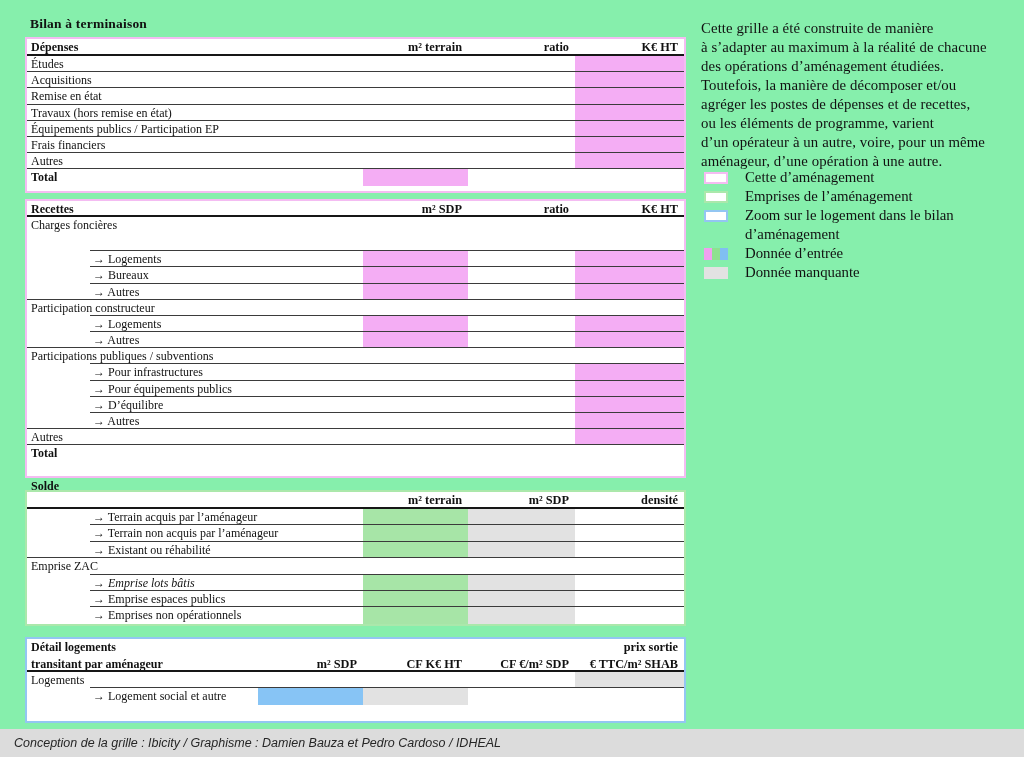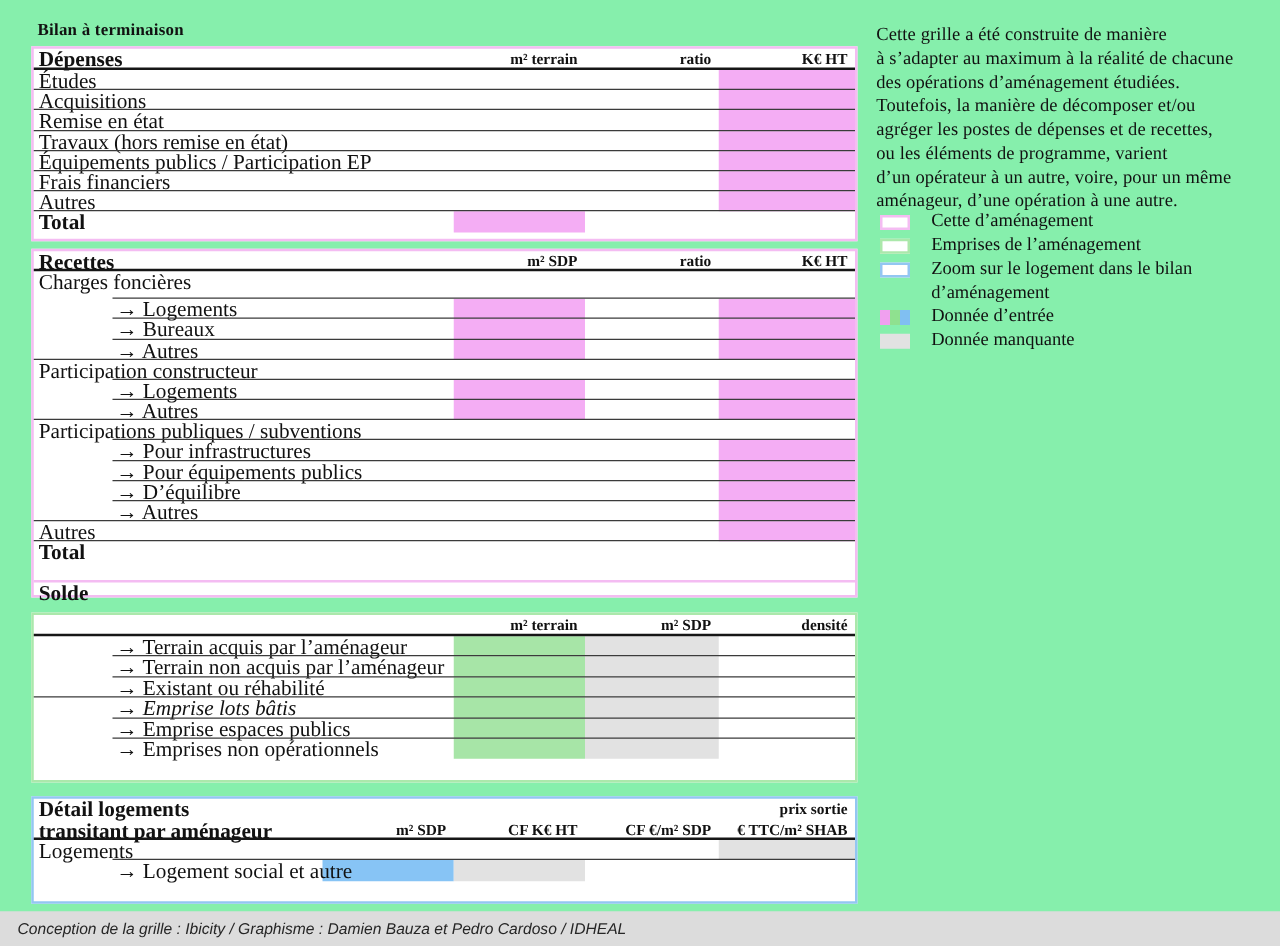--- a/index.html
+++ b/index.html
@@ -6,21 +6,21 @@
   .canvas{position:relative;width:1024px;height:757px;background:#86efac;overflow:hidden;
           font-family:"Liberation Serif",serif;color:#111;}
   .page-title{position:absolute;left:30px;top:16px;font-size:13.5px;font-weight:bold;letter-spacing:.2px;}
   .tbox{position:absolute;background:#fff;}
   #t-depenses{left:25px;top:37px;width:657px;height:152px;border:2px solid #F4BCF2;}
   #t-recettes{left:25px;top:199px;width:657px;height:275px;border:2px solid #F4BCF2;}
   #t-emprises{left:25px;top:490px;width:657px;height:132px;border:2px solid #ABE8AB;}
   #t-logements{left:25px;top:637px;width:657px;height:82px;border:2px solid #93C6F2;}
   .trow{position:relative;width:100%;}
   .fill{position:absolute;top:0;bottom:0;z-index:1;}
-  .rlabel{position:absolute;left:4px;top:1px;font-size:17px;line-height:15px;white-space:nowrap;z-index:2;}
+  .rlabel{position:absolute;left:4px;top:1px;font-size:12px;line-height:15px;white-space:nowrap;z-index:2;}
   .rlabel.ind{left:66px;}
   .rlabel.b{font-weight:bold;}
   .chead{position:absolute;top:1px;text-align:right;font-weight:bold;font-size:12.3px;line-height:15px;white-space:nowrap;z-index:2;}
   .sep{position:absolute;bottom:0;right:0;left:0;height:1px;background:#3b3b3b;z-index:3;}
   .sep.ind{left:63px;}
   .sep.thick{height:2px;background:#161616;}
   .sep.pinkline{height:2px;}
   .sidebar-para{position:absolute;left:701px;top:19px;width:320px;font-size:14.8px;line-height:19px;
                 white-space:pre-line;letter-spacing:.1px;}
   .legend{position:absolute;left:704px;top:168px;width:306px;}
@@ -87,21 +87,21 @@
       </div>
     </div>
   <div id="t-recettes" class="tbox" style="border-color: rgb(244, 188, 242);">
       <div class="trow" style="height: 16.2px;">
         <span class="rlabel b">Recettes</span>
         <span class="chead" style="left: 336px; width: 99px;">m² SDP</span>
         <span class="chead" style="left: 441px; width: 101px;">ratio</span>
         <span class="chead" style="left: 548px; width: 103px;">K€ HT</span>
         <div class="sep thick"></div>
       </div>
-      <div class="trow" style="height: 22px;">
+      <div class="trow" style="height: 34px;">
         <span class="rlabel">Charges foncières</span>
         <div class="sep ind"></div>
       </div>
       <div class="trow" style="height: 16.2px;">
         <div class="fill" style="left: 336px; width: 105px; background: rgb(244, 173, 244);"></div>
         <div class="fill" style="left: 548px; width: 109px; background: rgb(244, 173, 244);"></div>
         <span class="rlabel ind">→ Logements</span>
         <div class="sep ind"></div>
       </div>
       <div class="trow" style="height: 16.2px;">
@@ -188,20 +188,24 @@
         <div class="fill" style="left: 336px; width: 105px; background: rgb(167, 229, 167);"></div>
         <div class="fill" style="left: 441px; width: 107px; background: rgb(226, 226, 226);"></div>
         <span class="rlabel ind">→ Terrain non acquis par l’aménageur</span>
         <div class="sep ind"></div>
       </div>
       <div class="trow" style="height: 16.4px;">
         <div class="fill" style="left: 336px; width: 105px; background: rgb(167, 229, 167);"></div>
         <div class="fill" style="left: 441px; width: 107px; background: rgb(226, 226, 226);"></div>
         <span class="rlabel ind">→ Existant ou réhabilité</span>
         <div class="sep"></div>
+      </div>
+      <div class="trow" style="height: 16.4px;">
+        <span class="rlabel">Emprise ZAC</span>
+        <div class="sep ind"></div>
       </div>
       <div class="trow" style="height: 16.4px; font-style: italic;">
         <div class="fill" style="left: 336px; width: 105px; background: rgb(167, 229, 167);"></div>
         <div class="fill" style="left: 441px; width: 107px; background: rgb(226, 226, 226);"></div>
         <span class="rlabel ind">→ Emprise lots bâtis</span>
         <div class="sep ind"></div>
       </div>
       <div class="trow" style="height: 16.4px;">
         <div class="fill" style="left: 336px; width: 105px; background: rgb(167, 229, 167);"></div>
         <div class="fill" style="left: 441px; width: 107px; background: rgb(226, 226, 226);"></div>

